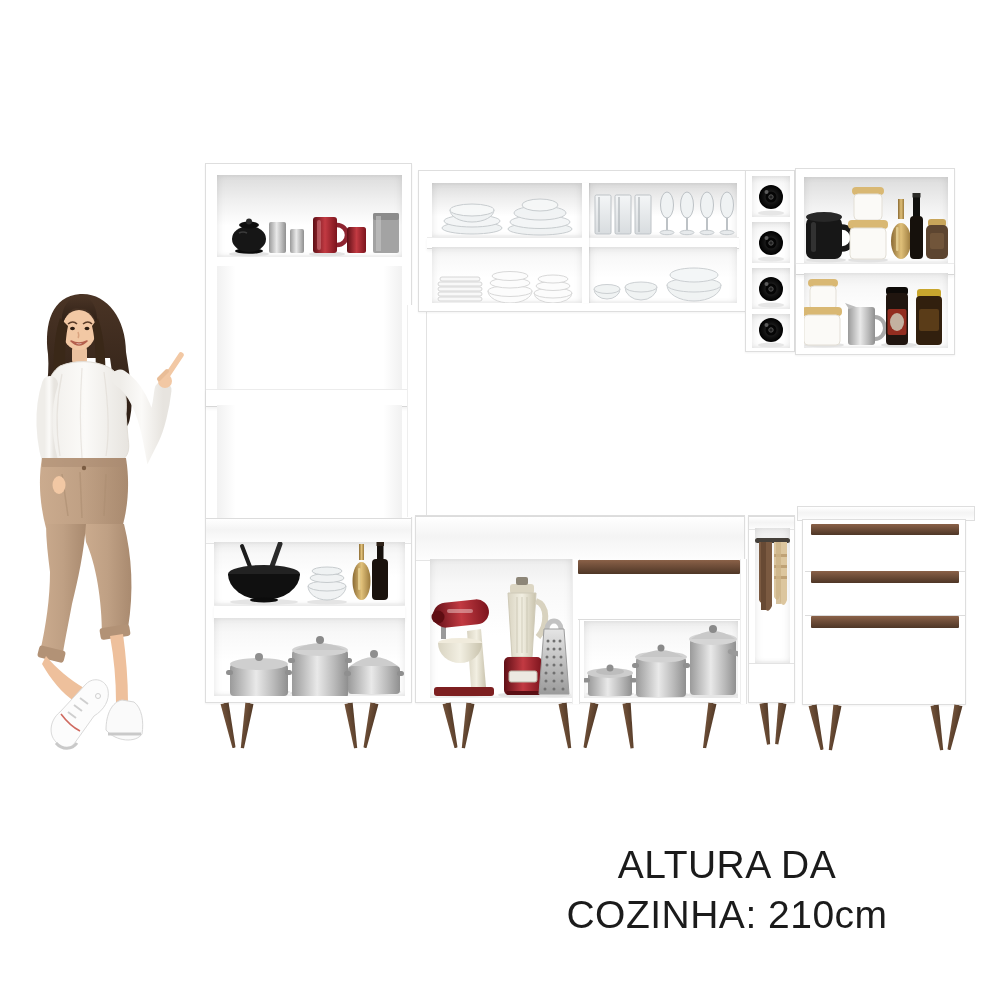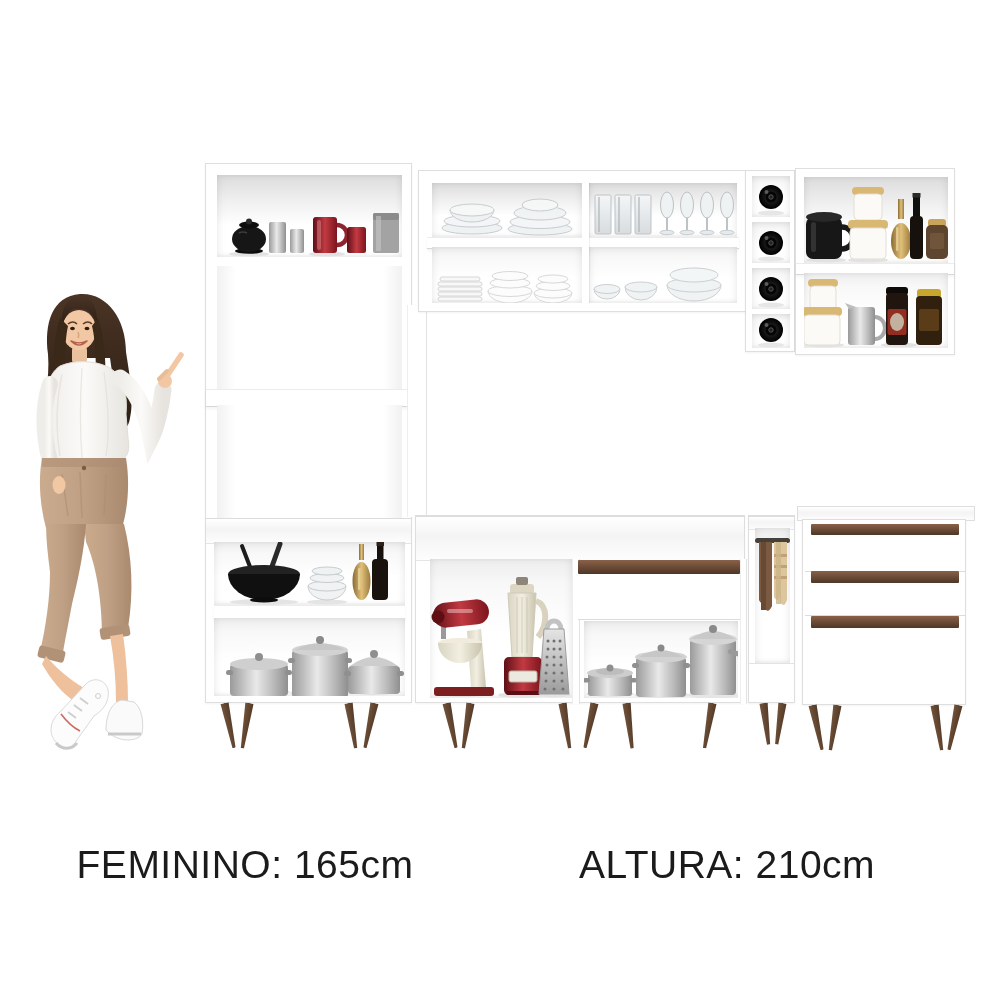--- a/index.html
+++ b/index.html
@@ -575,19 +575,19 @@
   <div class="leg" style="left:706px;transform:rotate(10deg);"></div>
   <div class="leg" style="left:757px;transform:rotate(-7deg);height:42px;"></div>
   <div class="leg" style="left:776px;transform:rotate(8deg);height:42px;"></div>
   <div class="leg" style="left:806px;top:705px;transform:rotate(-12deg);"></div>
   <div class="leg" style="left:831px;top:705px;transform:rotate(9deg);"></div>
   <div class="leg" style="left:928px;top:705px;transform:rotate(-9deg);"></div>
   <div class="leg" style="left:952px;top:705px;transform:rotate(12deg);"></div>
 
   
   <div class="caption" style="left:60px;top:840px;width:370px;">
-    <div>FEMININO: 165cm</div>
   </div>
   <div class="caption" style="left:552px;top:840px;width:350px;">
-    <div>ALTURA: 210cm</div>
+    <div>ALTURA DA</div>
+    <div>COZINHA: 210cm</div>
   </div>
 
 </div>
 
 </body></html>

